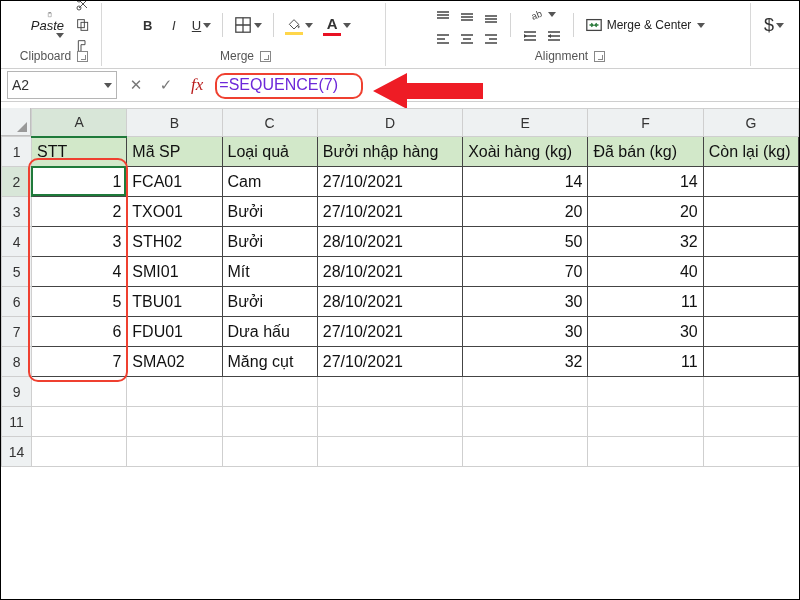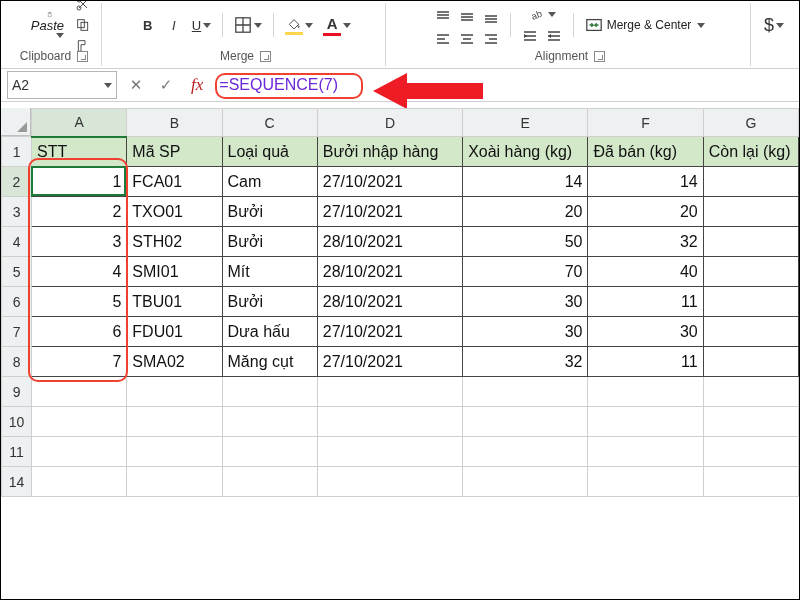--- a/index.html
+++ b/index.html
@@ -361,30 +361,20 @@
           <th class="rowhdr">9</th>
           <td></td>
           <td></td>
           <td></td>
           <td></td>
           <td></td>
           <td></td>
           <td></td>
         </tr>
         <tr>
-          <th class="rowhdr">10</th>
-          <td></td>
-          <td></td>
-          <td></td>
-          <td></td>
-          <td></td>
-          <td></td>
-          <td></td>
-        </tr>
-        <tr>
           <th class="rowhdr">11</th>
           <td></td>
           <td></td>
           <td></td>
           <td></td>
           <td></td>
           <td></td>
           <td></td>
         </tr>
         <tr>

